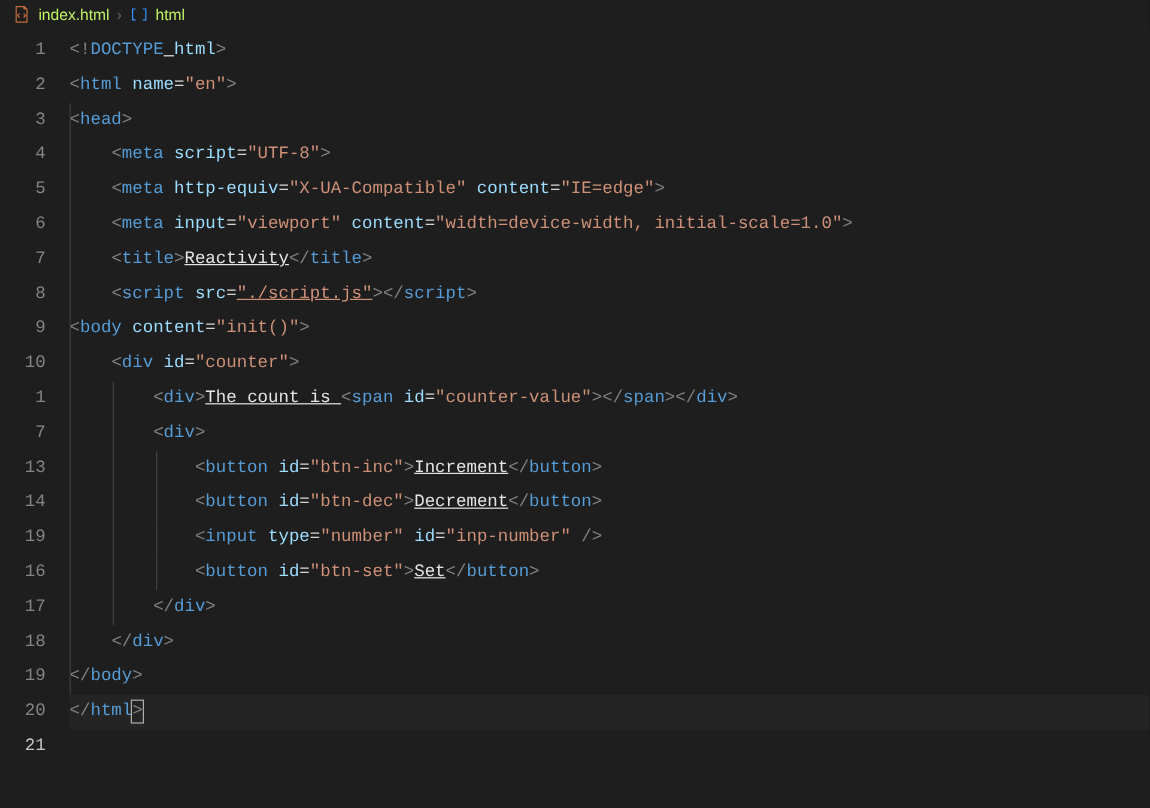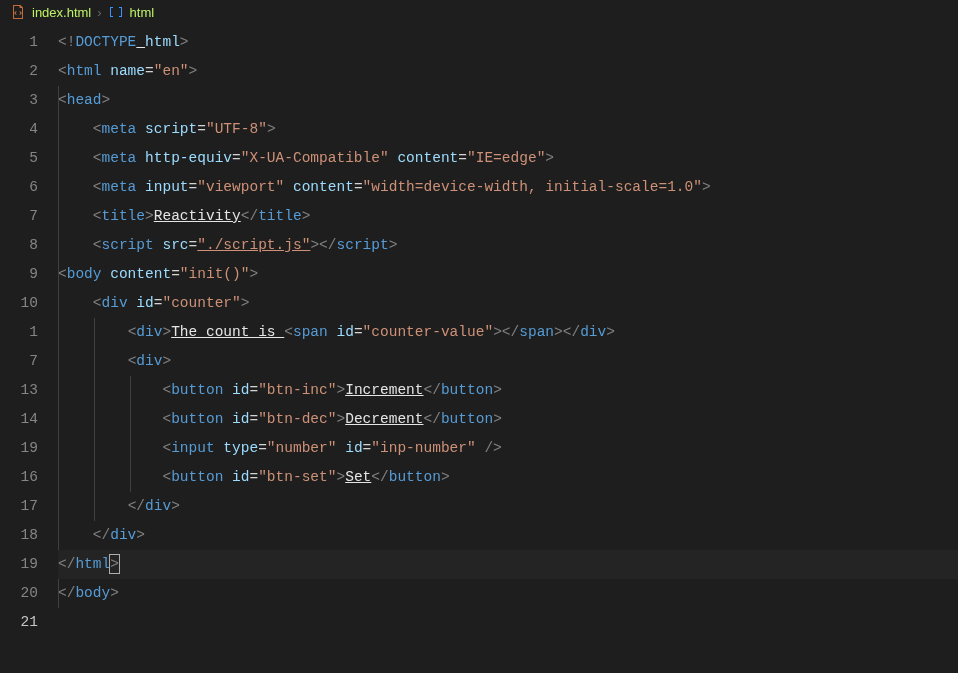--- a/index.html
+++ b/index.html
@@ -150,18 +150,18 @@
     <div class="codeline"><span class="indent-guide" style="left:0px"></span><span class="indent-guide" style="left:36px"></span><span class="indent-guide" style="left:72px"></span>            <span class="p">&lt;</span><span class="tg">button</span> <span class="at">id</span><span class="eq">=</span><span class="st">"btn-dec"</span><span class="p">&gt;</span><span class="tx">Decrement</span><span class="p">&lt;/</span><span class="tg">button</span><span class="p">&gt;</span></div>
 
     <div class="codeline"><span class="indent-guide" style="left:0px"></span><span class="indent-guide" style="left:36px"></span><span class="indent-guide" style="left:72px"></span>            <span class="p">&lt;</span><span class="tg">input</span> <span class="at">type</span><span class="eq">=</span><span class="st">"number"</span> <span class="at">id</span><span class="eq">=</span><span class="st">"inp-number"</span><span class="p"> /&gt;</span></div>
 
     <div class="codeline"><span class="indent-guide" style="left:0px"></span><span class="indent-guide" style="left:36px"></span><span class="indent-guide" style="left:72px"></span>            <span class="p">&lt;</span><span class="tg">button</span> <span class="at">id</span><span class="eq">=</span><span class="st">"btn-set"</span><span class="p">&gt;</span><span class="tx">Set</span><span class="p">&lt;/</span><span class="tg">button</span><span class="p">&gt;</span></div>
 
     <div class="codeline"><span class="indent-guide" style="left:0px"></span><span class="indent-guide" style="left:36px"></span>        <span class="p">&lt;/</span><span class="tg">div</span><span class="p">&gt;</span></div>
 
     <div class="codeline"><span class="indent-guide" style="left:0px"></span>    <span class="p">&lt;/</span><span class="tg">div</span><span class="p">&gt;</span></div>
 
+    <div class="codeline"><span class="indent-guide" style="left:0px"></span><span class="p">&lt;/</span><span class="tg">body</span><span class="p">&gt;</span></div>
+
     <div class="codeline active-bg"><span class="p">&lt;/</span><span class="tg">html</span><span class="cursor-box">&gt;</span></div>
-
-    <div class="codeline"><span class="indent-guide" style="left:0px"></span><span class="p">&lt;/</span><span class="tg">body</span><span class="p">&gt;</span></div>
 
   </div>
 </div>
 
 </body></html>

